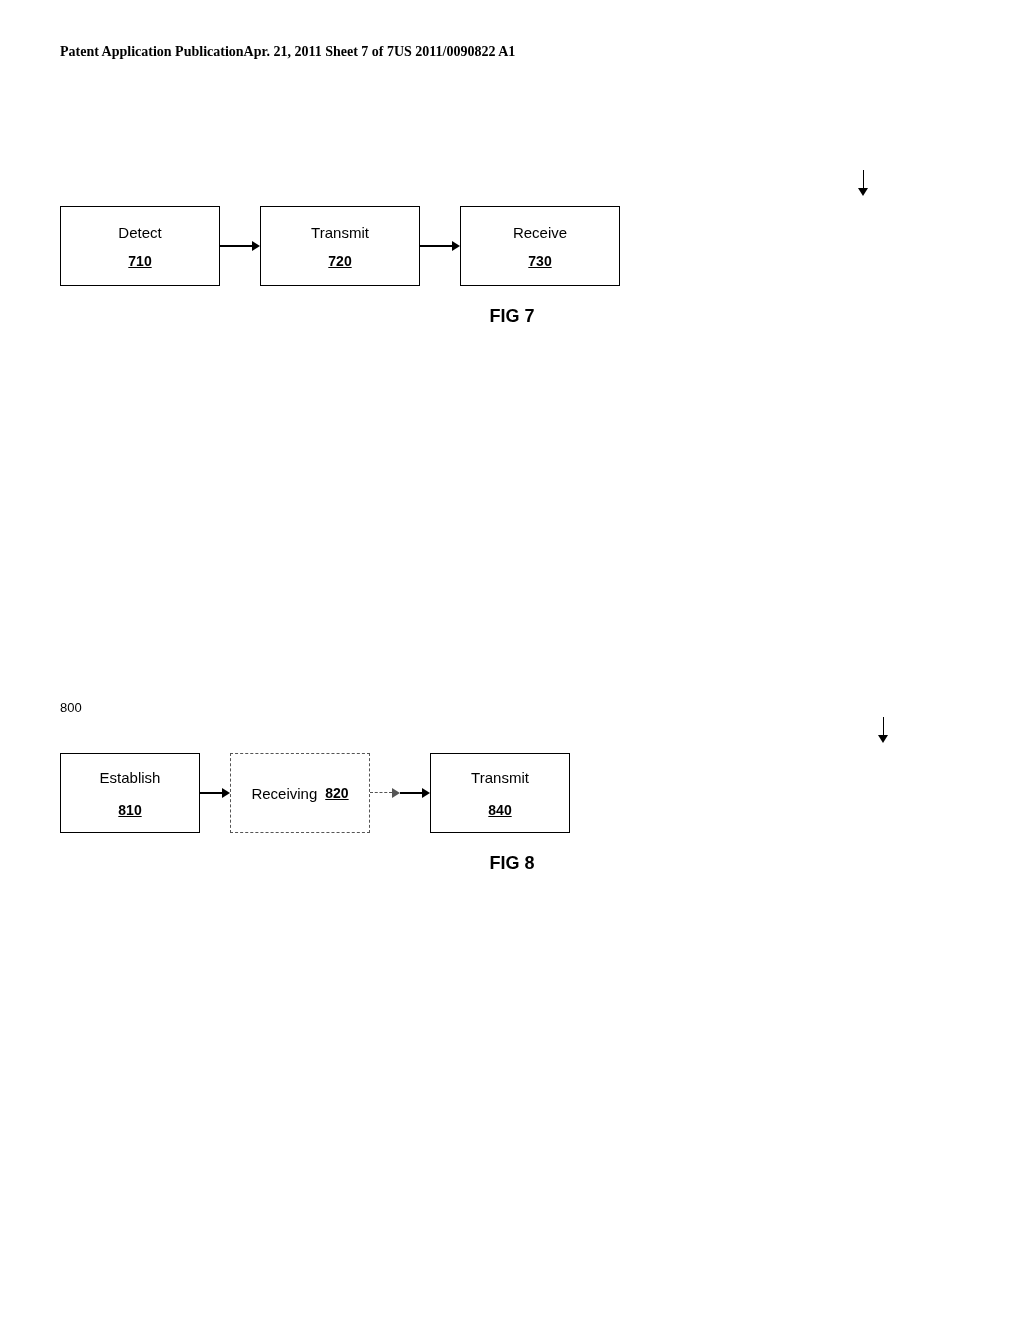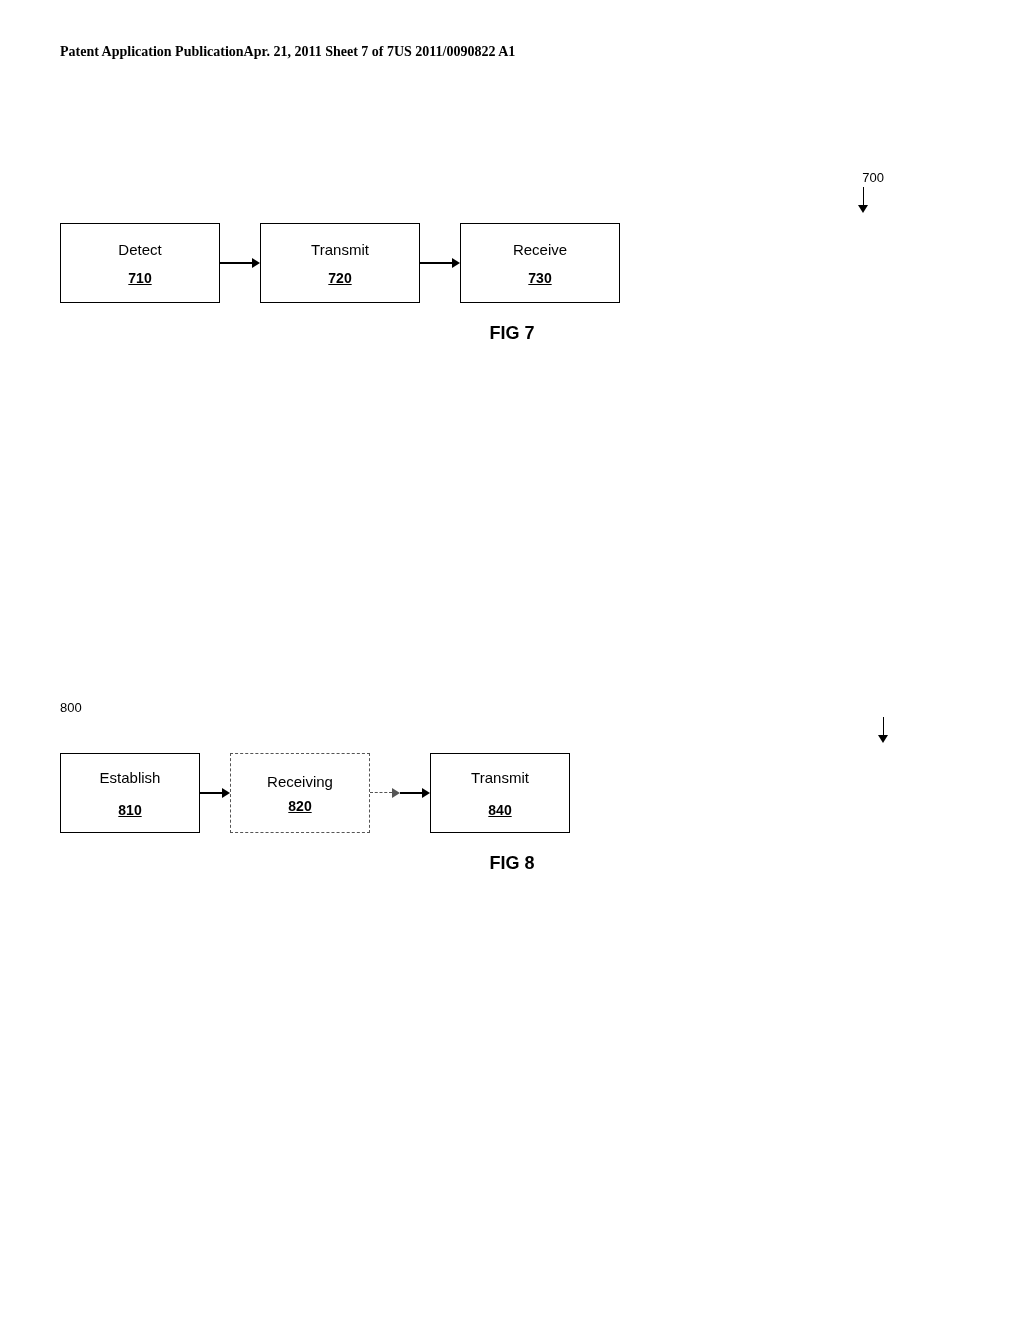--- a/index.html
+++ b/index.html
@@ -147,21 +147,21 @@
       padding-right: 76px;
       margin-bottom: 10px;
     }
 
     
     .flow-box-dashed {
       border: 1.5px dashed #555;
       width: 140px;
       height: 80px;
       display: flex;
-      flex-direction: column;
+      flex-direction: row;
       align-items: center;
       justify-content: center;
       gap: 8px;
     }
 
     .flow-box-solid {
       border: 1.5px solid #000;
       width: 140px;
       height: 80px;
       display: flex;
@@ -218,23 +218,20 @@
 <body>
 
 <div class="page-header">
   <span>Patent Application Publication</span>
   <span>Apr. 21, 2011  Sheet 7 of 7</span>
   <span>US 2011/0090822 A1</span>
 </div>
 
 <div class="fig7-container">
 
-  <div class="fig7-label-area">
-    <span class="fig-number-label">700</span>
-  </div>
 
   <div class="fig-arrow-area">
     <div class="down-arrow">
       <div class="arrow-line"></div>
       <div class="arrow-head"></div>
     </div>
   </div>
 
   <div class="flowchart-row">
 

